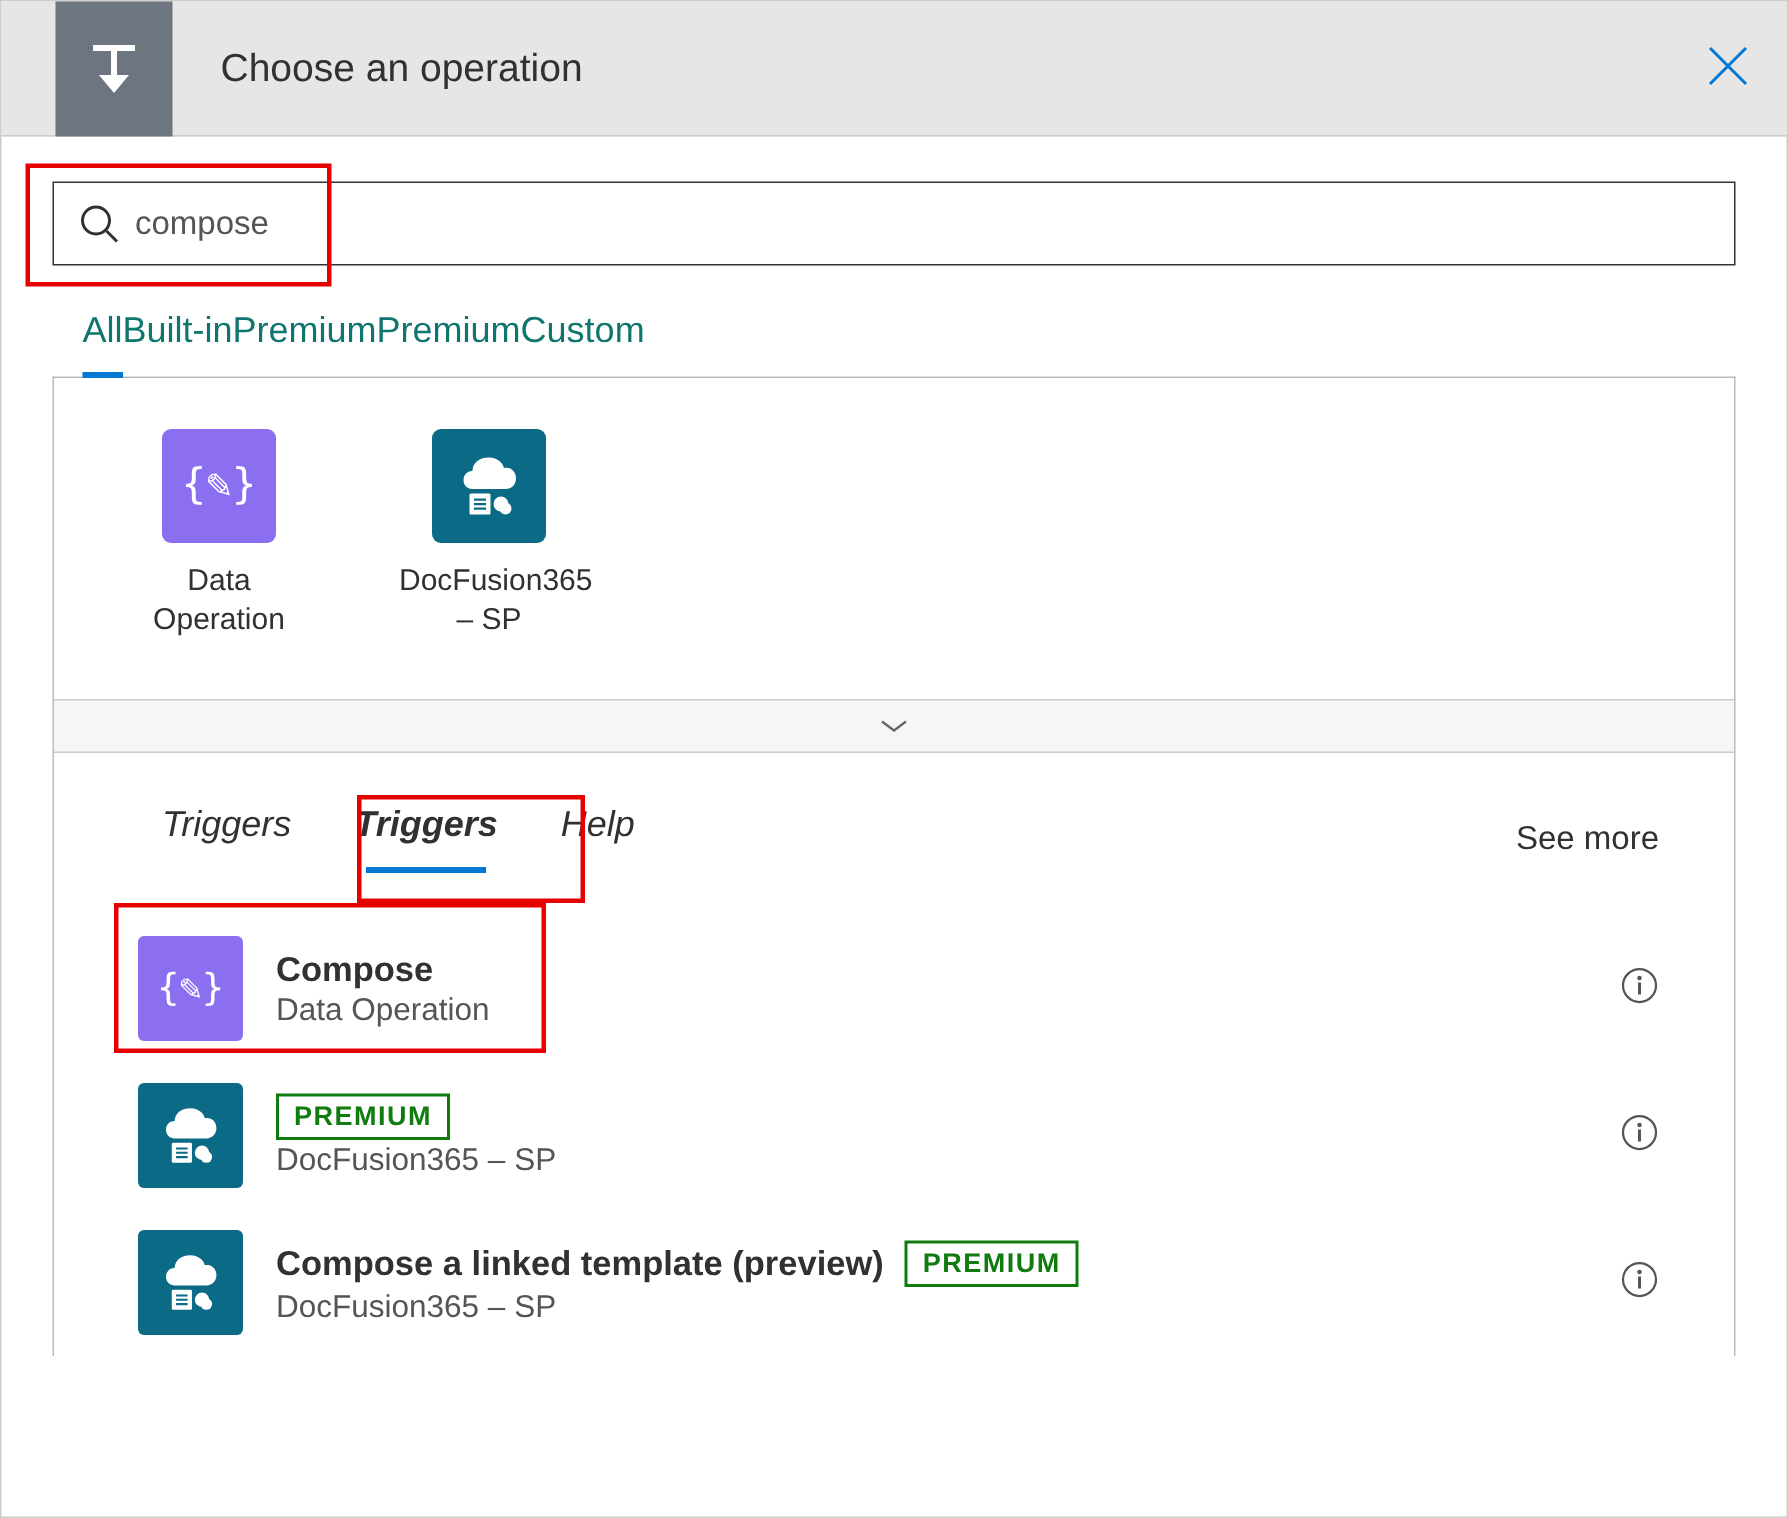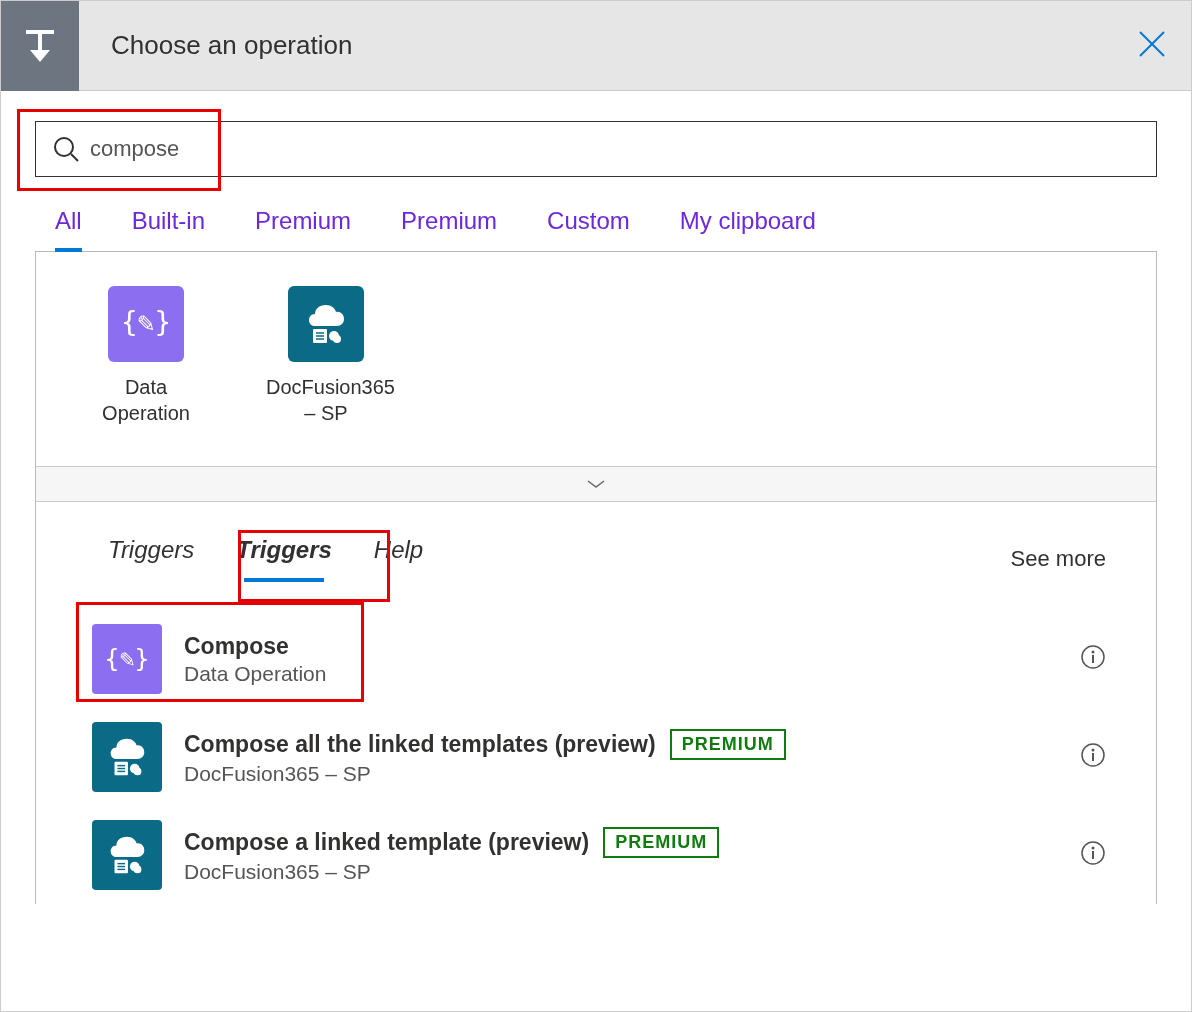--- a/index.html
+++ b/index.html
@@ -18,20 +18,21 @@
     flex-direction: column;
   }
   
   .header {
     background: #e6e6e6;
     display: flex;
     align-items: center;
     height: 90px;
     border-bottom: 1px solid #ccc;
     position: relative;
+    padding-left: 36px;
   }
   .header-icon-box {
     width: 78px;
     height: 90px;
     background: #6c7580;
     display: flex;
     align-items: center;
     justify-content: center;
   }
   .header-title {
@@ -72,24 +73,23 @@
     border: 3px solid #e60000;
     top: 18px;
     left: 16px;
     width: 204px;
     height: 82px;
     pointer-events: none;
   }
   
   .tabs {
     display: flex;
-    gap: 50px;
     padding: 12px 54px 0 54px;
     font-size: 24px;
-    color: #6d28d9;
+    color: #0f766e;
   }
   .tab {
     cursor: pointer;
     padding-bottom: 16px;
   }
   .tab.active {
     position: relative;
     font-weight: 400;
   }
   .tab.active::after {
@@ -285,21 +285,20 @@
     </div>
     <div class="highlight-search"></div>
   </div>
 
   <div class="tabs">
     <div class="tab active">All</div>
     <div class="tab">Built-in</div>
     <div class="tab">Premium</div>
     <div class="tab">Premium</div>
     <div class="tab">Custom</div>
-    <div class="tab">My clipboard</div>
   </div>
 
   <div class="panel">
     <div class="connectors">
       <div class="connector">
         <div class="connector-icon purple">
           <svg width="44" height="44" viewBox="0 0 44 44">
             <text x="22" y="30" text-anchor="middle" font-size="28" fill="#fff" font-family="monospace">{✎}</text>
           </svg>
         </div>
@@ -368,21 +367,20 @@
             <rect x="12" y="30" width="14" height="14" fill="#fff" rx="1"></rect>
             <line x1="15" y1="34" x2="23" y2="34" stroke="#0b6a85" stroke-width="1.5"></line>
             <line x1="15" y1="37" x2="23" y2="37" stroke="#0b6a85" stroke-width="1.5"></line>
             <line x1="15" y1="40" x2="23" y2="40" stroke="#0b6a85" stroke-width="1.5"></line>
             <circle cx="33" cy="37" r="5" fill="#fff"></circle>
               <circle cx="36" cy="40" r="4" fill="#fff"></circle>
           </svg>
         </div>
         <div class="action-text">
           <div class="action-title-row">
-            <span class="action-title">Compose all the linked templates (preview)</span>
             <span class="badge">PREMIUM</span>
           </div>
           <div class="action-sub">DocFusion365 – SP</div>
         </div>
         <div class="info-icon">
           <svg width="26" height="26" viewBox="0 0 26 26">
             <circle cx="13" cy="13" r="11" stroke="#555" stroke-width="1.5" fill="none"></circle>
             <circle cx="13" cy="8" r="1.5" fill="#555"></circle>
             <rect x="12" y="11" width="2" height="8" fill="#555"></rect>
           </svg>

